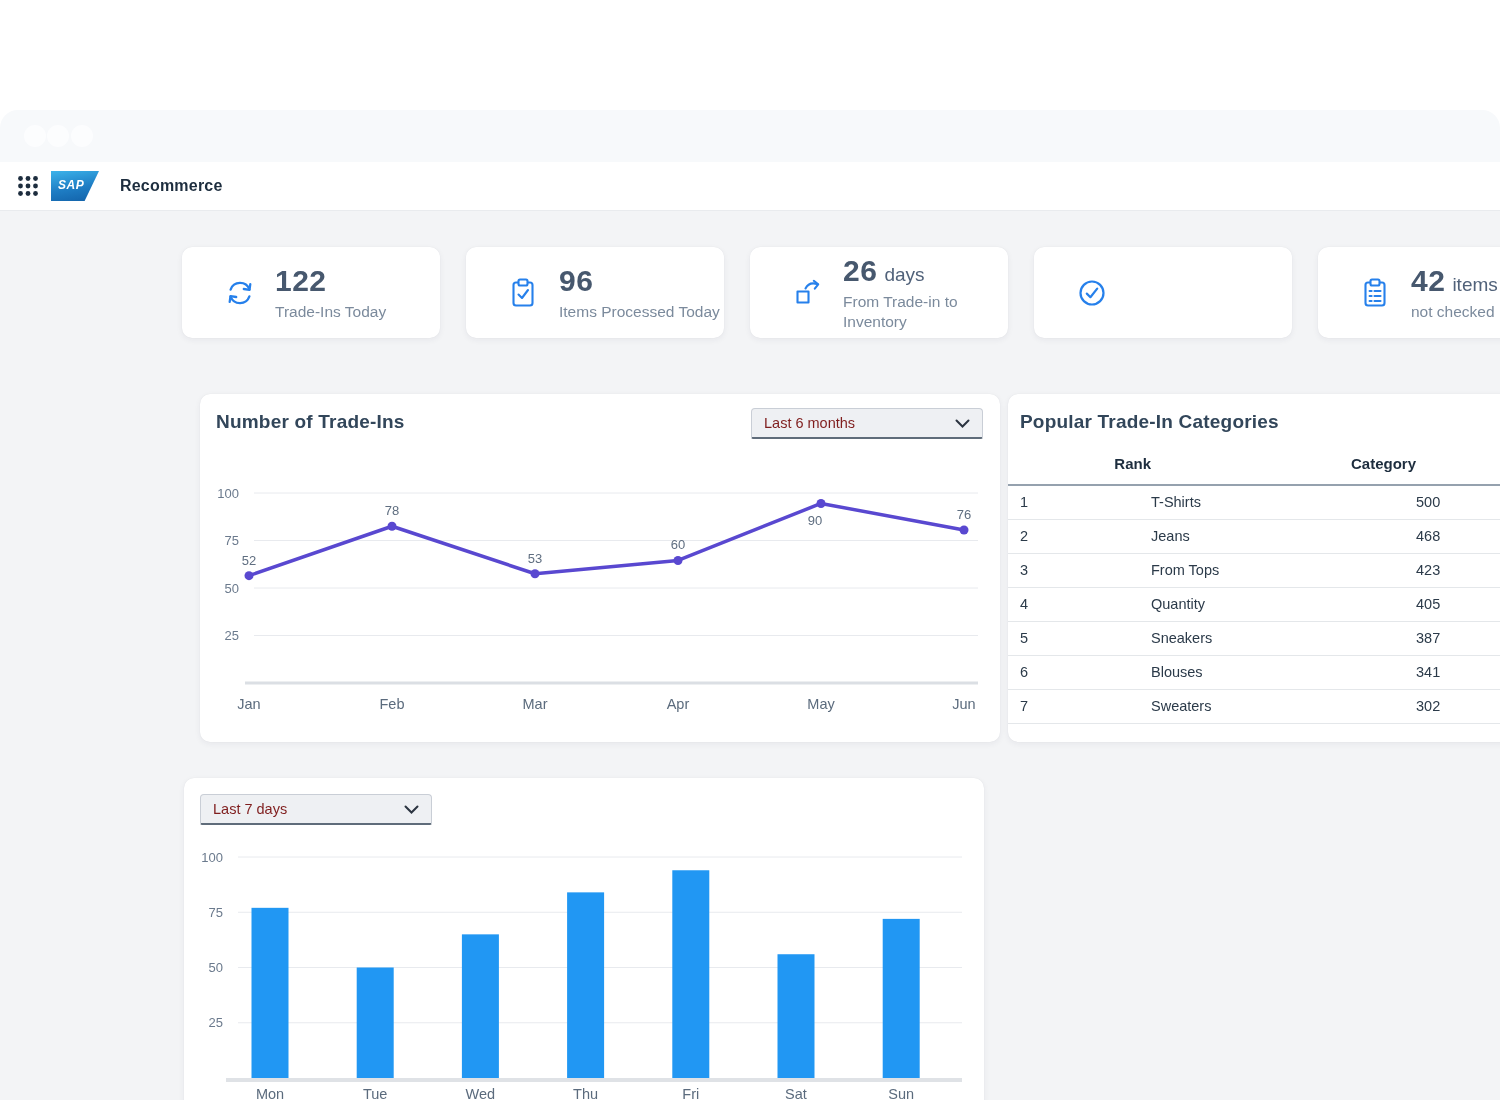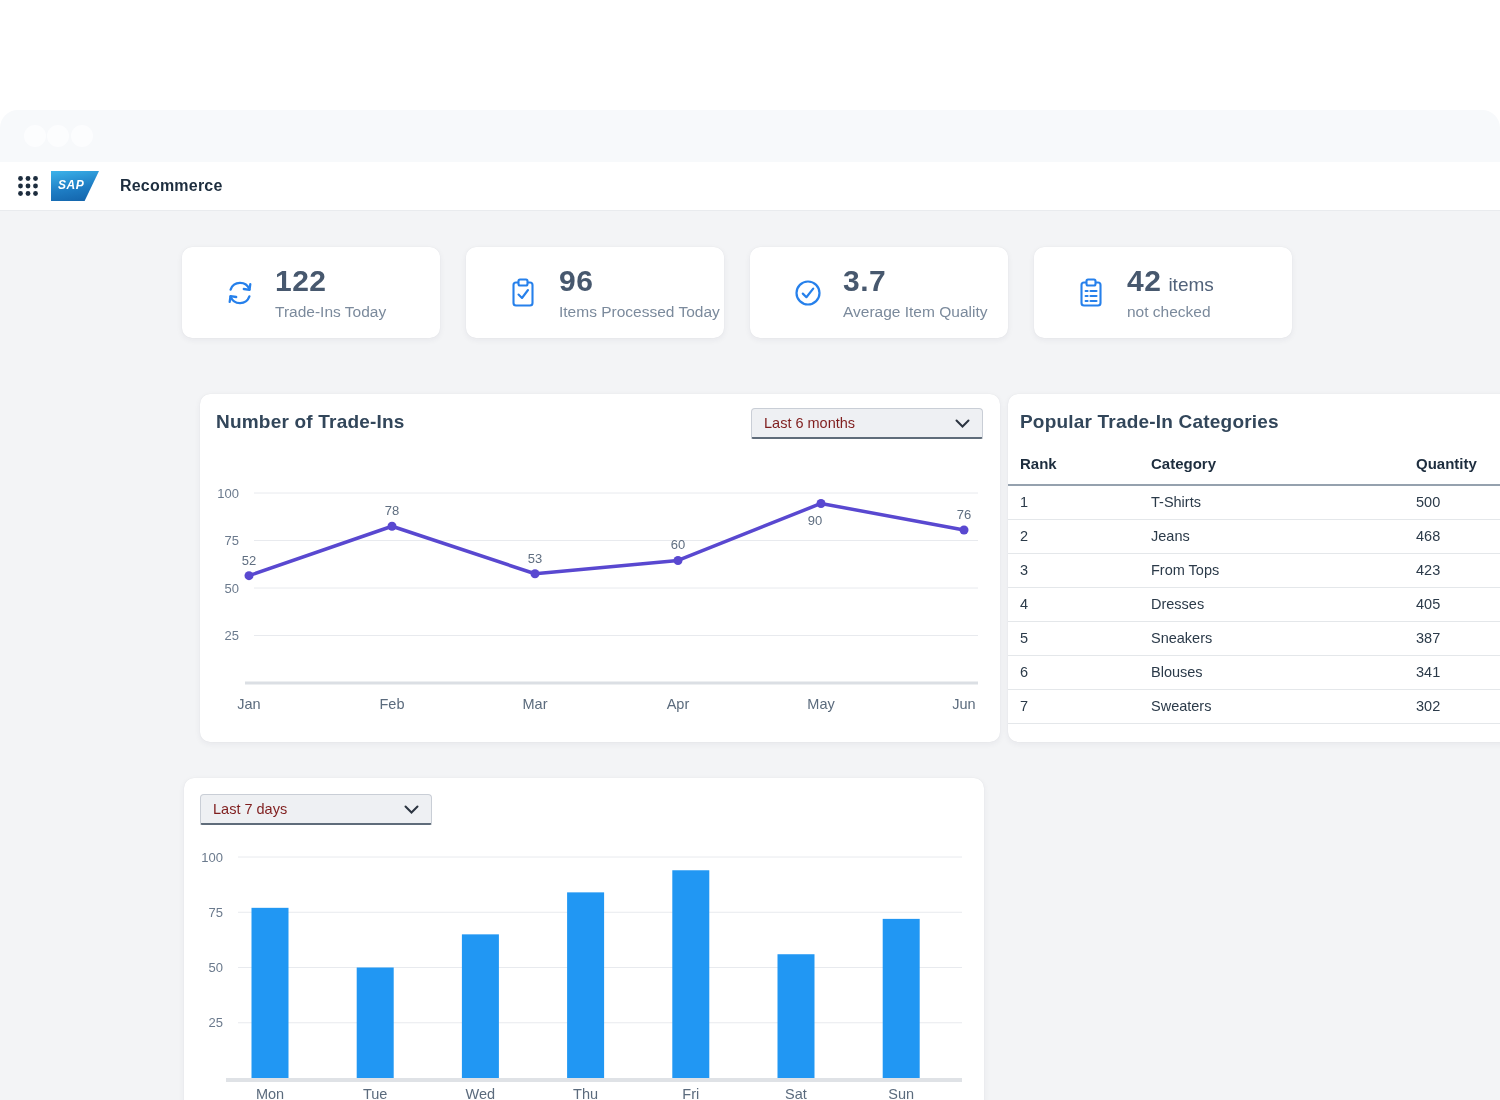--- a/index.html
+++ b/index.html
@@ -53,21 +53,21 @@
 
   svg text { font-family:"Liberation Sans", sans-serif; }
   .tick-label { fill:#6b7a8d; font-size:13px; }
   .pt-label   { fill:#5f6e80; font-size:13px; }
   .x-label    { fill:#5b6b7d; font-size:14.5px; }
 
   
   .table-card .chart-title { padding-left:12px; }
   table { width:100%; border-collapse:collapse; margin-top:13px; table-layout:fixed; }
   col.c-rank { width:143px; } col.c-cat { width:265px; }
-  th { text-align:left; font-size:15px; color:#1d2d3e; padding:9px 0 12px;
+  th { text-align:right; font-size:15px; color:#1d2d3e; padding:9px 0 12px;
     border-bottom:2px solid #95a1ae; }
   td { font-size:14.5px; color:#2b3a49; padding:8px 0 9px; border-bottom:1px solid #e4e7ea; }
   th:first-child, td:first-child { padding-left:12px; }
 </style>
 </head>
 <body>
 
 <div class="stage">
   <div class="window-frame">
     <div class="titlebar">
@@ -126,35 +126,44 @@
           </span>
           <div class="kpi-text">
             <div class="kpi-value-line">
               <span class="kpi-value">96</span>
               <span class="kpi-unit"></span>
             </div>
             <div class="kpi-label">Items Processed Today</div>
           </div>
         </div>
 
+        <div class="card kpi-card">
+          <span class="kpi-icon">
+            <svg width="32" height="30" viewBox="0 0 32 30" fill="none" stroke="#2680eb" stroke-width="2.1" stroke-linecap="round" stroke-linejoin="round">
+              <rect x="5.5" y="14.5" width="11" height="11"></rect>
+              <path d="M13.5 11.5 C16 6.5, 20.5 5.5, 25.5 7.2"></path>
+              <polyline points="21.8,3.8 26.2,7.4 22.8,11.6"></polyline>
+            </svg>
+          </span>
+          <div class="kpi-text">
+            <div class="kpi-value-line">
+              <span class="kpi-value">26</span>
+              <span class="kpi-unit">days</span>
+            </div>
+            <div class="kpi-label wrap">From Trade-in to Inventory</div>
+          </div>
+        </div>
 
         <div class="card kpi-card">
           <span class="kpi-icon">
             <svg width="32" height="32" viewBox="0 0 32 32" fill="none" stroke="#2680eb" stroke-width="2.2" stroke-linecap="round" stroke-linejoin="round">
               <circle cx="16" cy="16" r="11.5"></circle>
               <polyline points="10.8,16.6 14.4,20.2 21.2,11.6"></polyline>
             </svg>
           </span>
-          <div class="kpi-text">
-            <div class="kpi-value-line">
-              <span class="kpi-value">3.7</span>
-              <span class="kpi-unit"></span>
-            </div>
-            <div class="kpi-label">Average Item Quality</div>
-          </div>
         </div>
 
         <div class="card kpi-card">
           <span class="kpi-icon">
             <svg width="30" height="32" viewBox="0 0 28 32" fill="none" stroke="#2680eb" stroke-width="2.1" stroke-linecap="round" stroke-linejoin="round">
               <rect x="4.5" y="5.5" width="19" height="23" rx="2.5"></rect>
               <rect x="9.5" y="2.5" width="9" height="6" rx="1.5" fill="#ffffff"></rect>
               <line x1="8.6" y1="14" x2="10.6" y2="14"></line>
                 <line x1="13.5" y1="14" x2="19.5" y2="14"></line>
               <line x1="8.6" y1="19" x2="10.6" y2="19"></line>
@@ -241,21 +250,21 @@
                 <td>Jeans</td>
                 <td>468</td>
               </tr>
               <tr>
                 <td>3</td>
                 <td>From Tops</td>
                 <td>423</td>
               </tr>
               <tr>
                 <td>4</td>
-                <td>Dresses</td>
+                <td>Quantity</td>
                 <td>405</td>
               </tr>
               <tr>
                 <td>5</td>
                 <td>Sneakers</td>
                 <td>387</td>
               </tr>
               <tr>
                 <td>6</td>
                 <td>Blouses</td>

